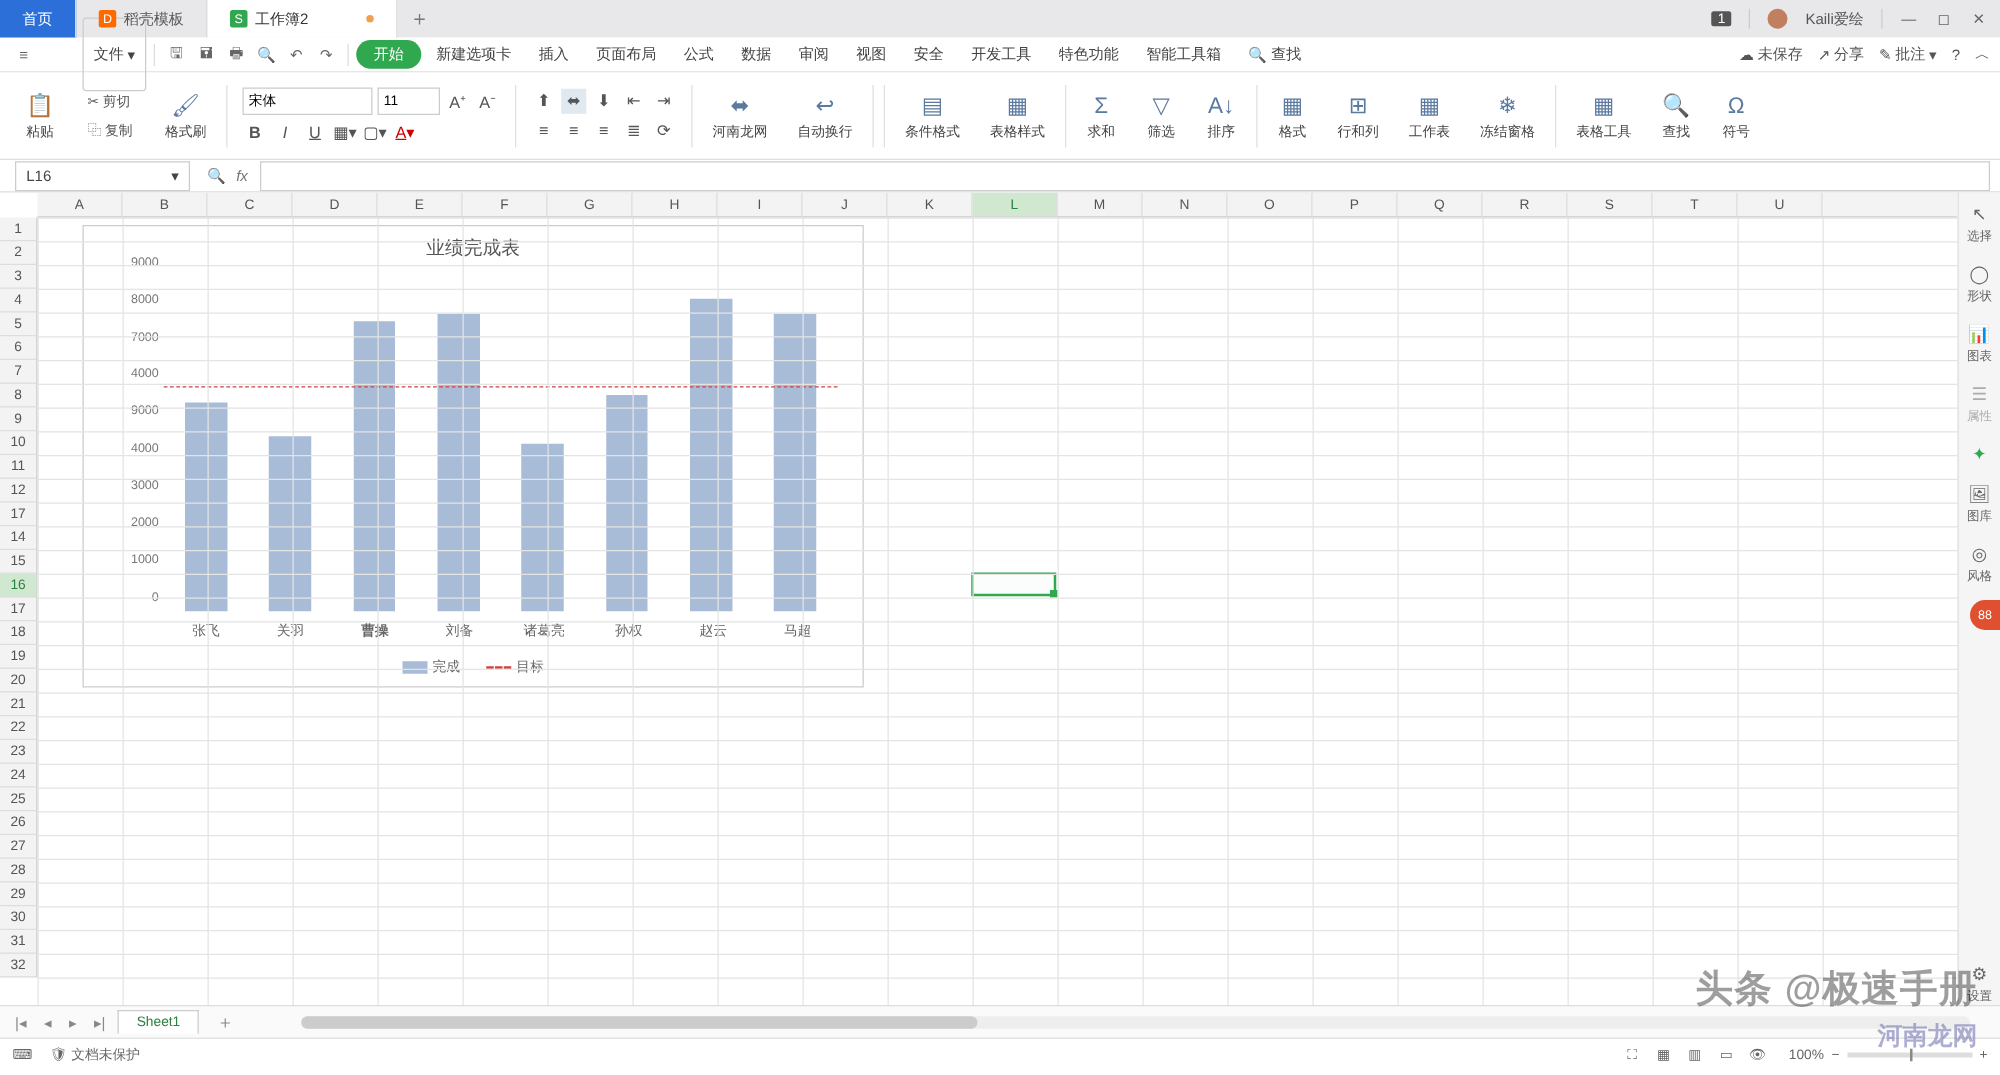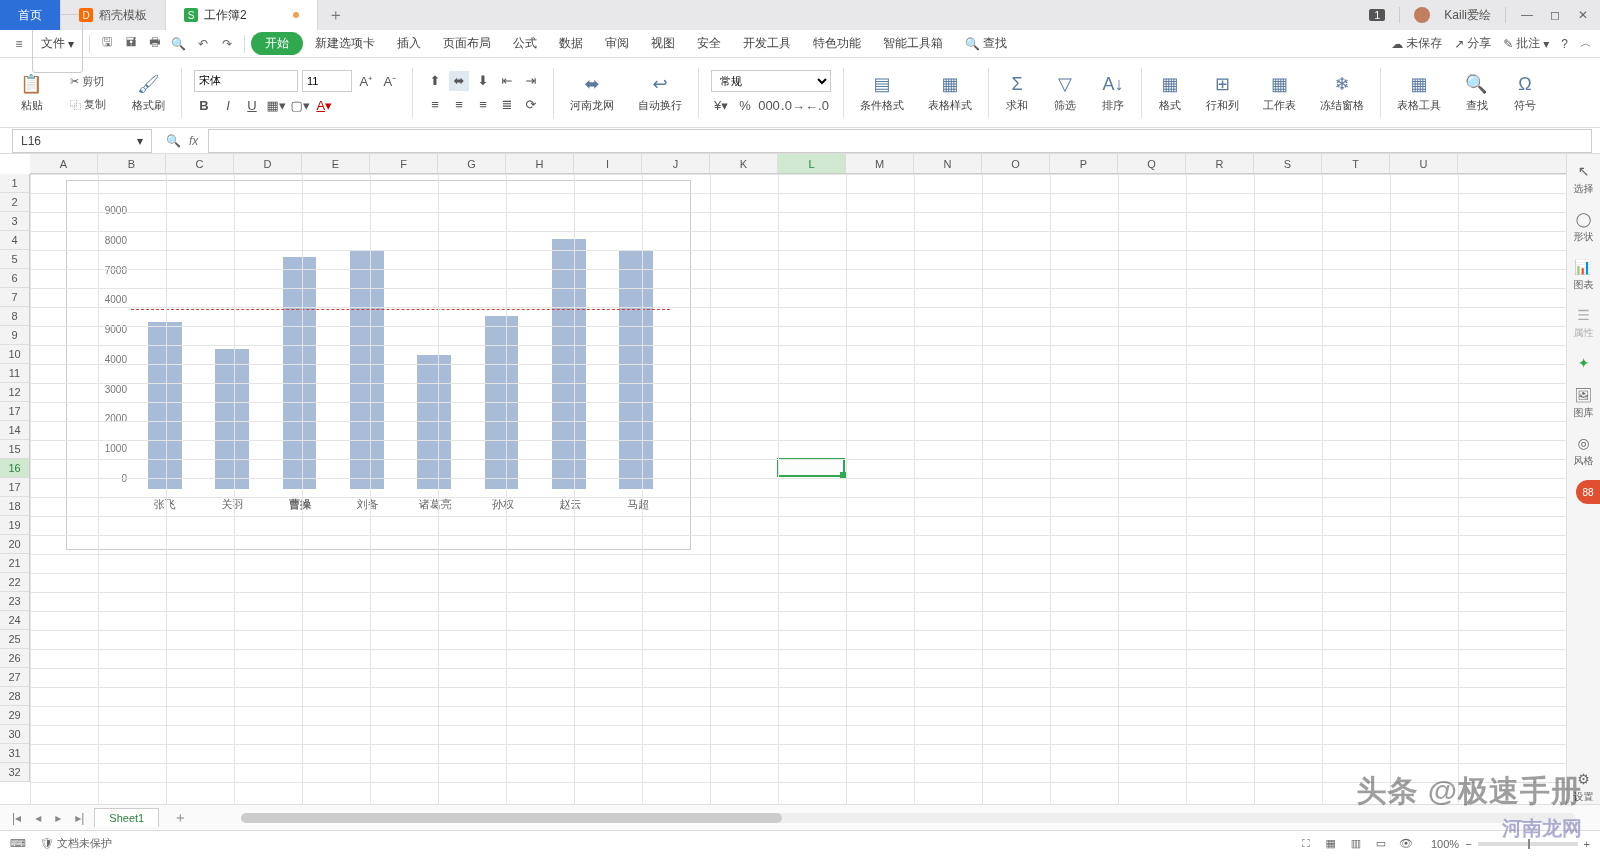--- a/index.html
+++ b/index.html
@@ -15,21 +15,21 @@
 .titlebar .addtab { width: 36px; display: flex; align-items: center; justify-content: center; color: #777; font-size: 16px; cursor: pointer; }
 .titlebar .flex { flex: 1; }
 .titlebar .right { display: flex; align-items: center; gap: 14px; padding-right: 10px; color: #555; }
 .titlebar .right .badge { background: #555; color: #fff; padding: 0 5px; border-radius: 2px; font-size: 11px; }
 .titlebar .right .avatar { width: 16px; height: 16px; border-radius: 50%; background: #c08060; }
 .titlebar .right .winbtn { width: 14px; height:14px; display: flex; align-items:center; justify-content:center; cursor:pointer; color:#666; }
 
 
 .menubar { height: 28px; display: flex; align-items: center; padding: 0 8px; border-bottom: 1px solid #e0e0e0; gap: 2px; background: #fff; }
 .menubar .mbtn { padding: 4px 10px; font-size: 12px; color: #444; cursor: pointer; display: flex; align-items: center; gap: 3px; }
-.menubar .mbtn.file { border: 1px solid #ccc; border-radius: 3px; padding: 20px 8px; }
+.menubar .mbtn.file { border: 1px solid #ccc; border-radius: 3px; padding: 20px 8px; margin-left: 34px; }
 .menubar .mbtn.start { background: #2fa84f; color: #fff; border-radius: 12px; padding: 3px 14px; }
 .menubar .divider { width: 1px; height: 18px; background: #ddd; margin: 0 4px; }
 .menubar .iconbtn { width: 22px; height: 22px; display: flex; align-items:center; justify-content:center; color: #666; cursor:pointer; }
 .menubar .flex { flex: 1; }
 .menubar .rightmenu { display:flex; align-items:center; gap: 12px; color:#555; }
 .menubar .rightmenu span { cursor:pointer; display:flex; align-items:center; gap:3px; }
 
 
 .ribbon { height: 70px; background: #fff; border-bottom: 1px solid #ddd; display: flex; align-items: center; padding: 4px 8px; gap: 0; }
 .ribbon .group { display: flex; flex-direction: column; align-items: center; justify-content: center; padding: 0 8px; height: 62px; gap:4px; }
@@ -257,30 +257,20 @@
         <span class="lbl">河南龙网</span>
       </div>
     </div>
   <div class="group">
       <div class="bigbtn">
         <span class="ico">↩</span>
         <span class="lbl">自动换行</span>
       </div>
     </div>
   <div class="groupsep"></div>
-  <div class="group" style="align-items:flex-start">
-    <select class="numfmt"><option>常规</option></select>
-    <div class="row iconset">
-      <span>¥▾</span>
-      <span>%</span>
-      <span>000</span>
-      <span>.0→</span>
-      <span>←.0</span>
-    </div>
-  </div>
   <div class="groupsep"></div>
   <div class="group">
       <div class="bigbtn">
         <span class="ico">▤</span>
         <span class="lbl">条件格式</span>
       </div>
     </div>
   <div class="group">
       <div class="bigbtn">
         <span class="ico">▦</span>
@@ -420,20 +410,21 @@
         <div>28</div>
         <div>29</div>
         <div>30</div>
         <div>31</div>
         <div>32</div>
       </div>
     <div class="cells" id="cells">
       <div class="selcell" id="selcell" style="left: 747px; top: 284px; width: 68px; height: 19px;"></div>
 
       <div class="chart">
+        <div class="title">业绩完成表</div>
         <div class="yaxis" id="yaxis">
             <div class="ytick" style="bottom: 0%;">0</div>
             <div class="ytick" style="bottom: 11.1111%;">1000</div>
             <div class="ytick" style="bottom: 22.2222%;">2000</div>
             <div class="ytick" style="bottom: 33.3333%;">3000</div>
             <div class="ytick" style="bottom: 44.4444%;">4000</div>
             <div class="ytick" style="bottom: 55.5556%;">9000</div>
             <div class="ytick" style="bottom: 66.6667%;">4000</div>
             <div class="ytick" style="bottom: 77.7778%;">7000</div>
             <div class="ytick" style="bottom: 88.8889%;">8000</div>
@@ -444,20 +435,24 @@
             <div class="bar" style="left: calc(15.625%); width: calc(6.25%); height: 52.2222%;"></div>
             <div class="bar" style="left: calc(28.125%); width: calc(6.25%); height: 86.6667%;"></div>
             <div class="bar" style="left: calc(40.625%); width: calc(6.25%); height: 88.8889%;"></div>
             <div class="bar" style="left: calc(53.125%); width: calc(6.25%); height: 50%;"></div>
             <div class="bar" style="left: calc(65.625%); width: calc(6.25%); height: 64.4444%;"></div>
             <div class="bar" style="left: calc(78.125%); width: calc(6.25%); height: 93.3333%;"></div>
             <div class="bar" style="left: calc(90.625%); width: calc(6.25%); height: 88.8889%;"></div>
             <div class="target" style="bottom: 66.6667%;"></div>
           </div>
         <div id="xcats"></div>
+        <div class="legend">
+          <span class="swatch"></span><span>完成</span>
+          <span class="dash"></span><span>目标</span>
+        </div>
       <div class="xcat" style="left: 97.8125px;">张飞</div>
           <div class="xcat" style="left: 165.438px;">关羽</div>
           <div class="xcat" style="left: 233.062px; font-weight: bold;">曹操</div>
           <div class="xcat" style="left: 300.688px;">刘备</div>
           <div class="xcat" style="left: 368.312px;">诸葛亮</div>
           <div class="xcat" style="left: 435.938px;">孙权</div>
           <div class="xcat" style="left: 503.562px;">赵云</div>
           <div class="xcat" style="left: 571.188px;">马超</div>
         </div>
     <div class="col-line" style="left: 0px;"></div>

